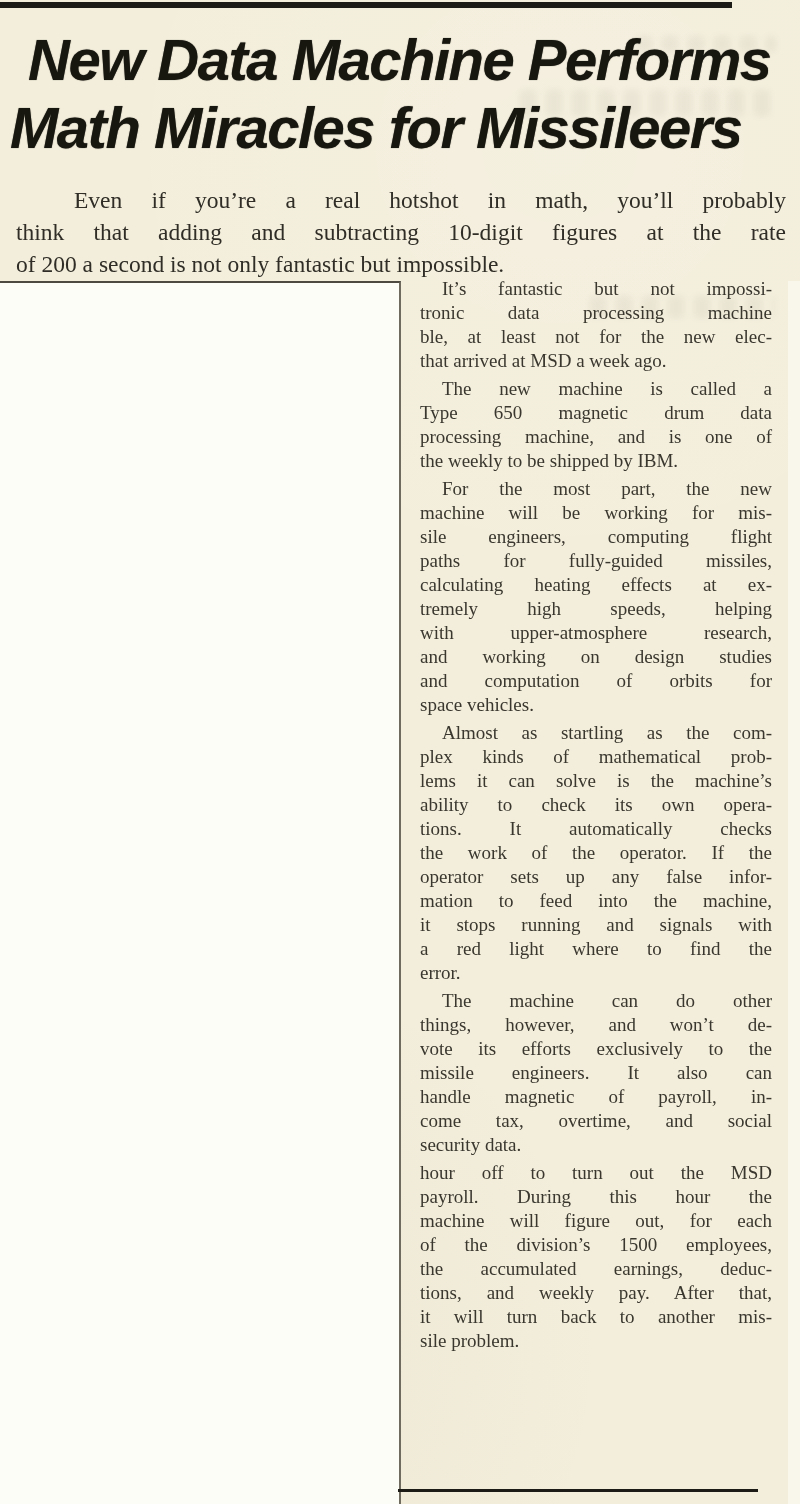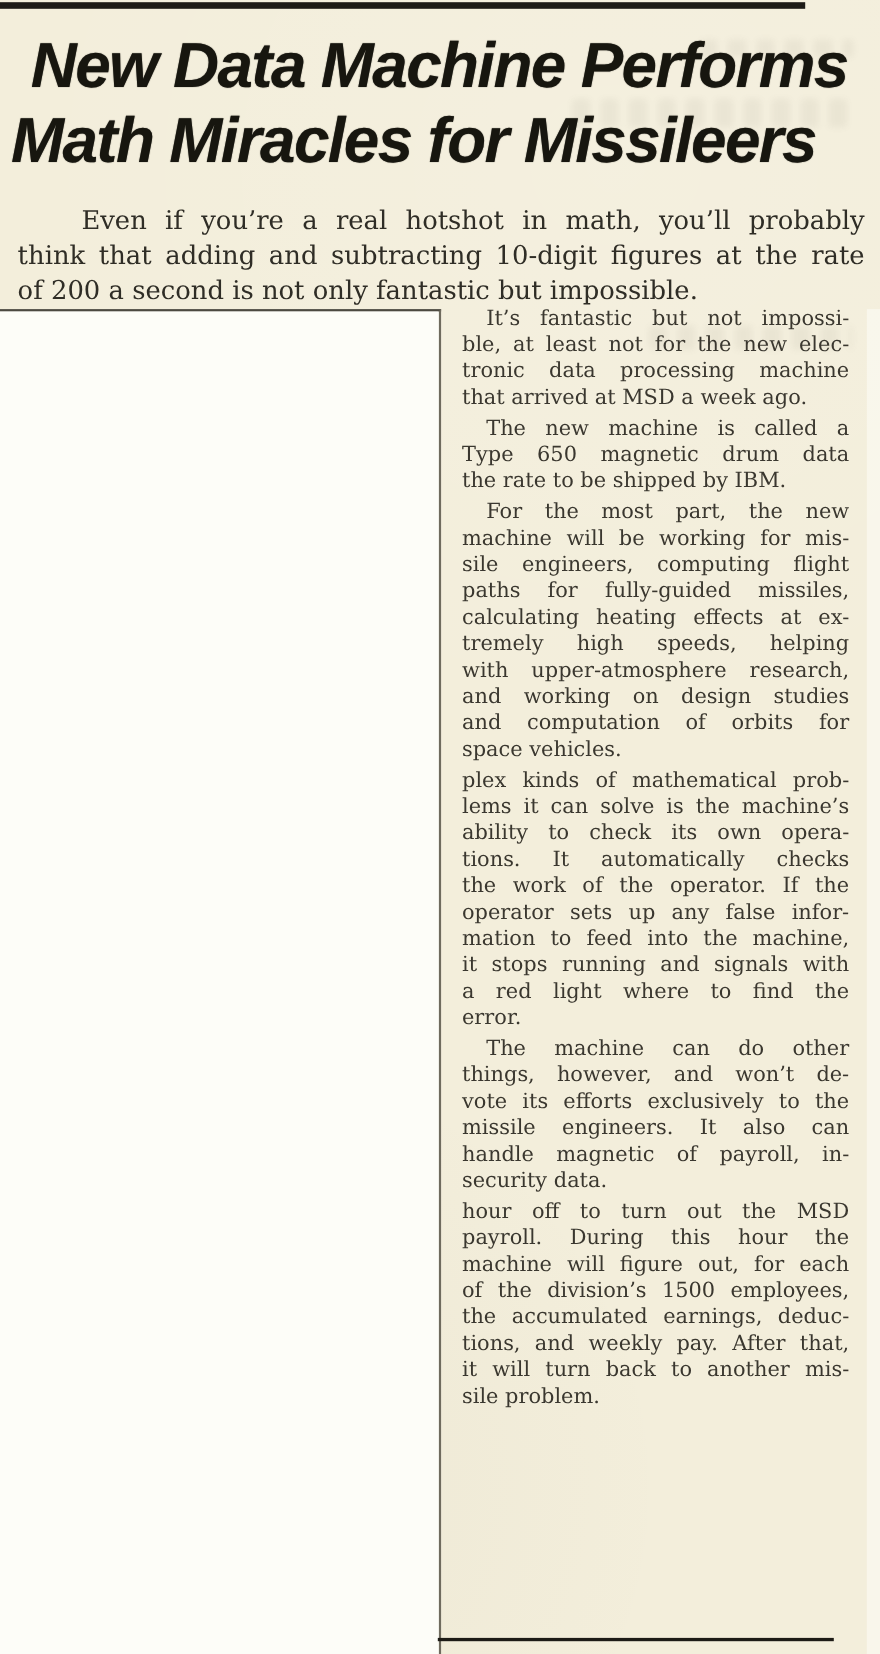--- a/index.html
+++ b/index.html
@@ -52,21 +52,21 @@
   .lede{
     position:absolute;left:16px;top:184px;width:770px;
     font-size:23.5px;line-height:32px;color:#2f2d26;
   }
   
   .column{
     position:absolute;left:420px;top:277px;width:352px;
     font-size:19px;line-height:24px;
   }
   .para{margin:0 0 4px 0;}
-  .tline{white-space:normal;}
+  .tline{white-space:normal;font-family:Liberation Serif, serif;}
   .tline.j{text-align:justify;text-align-last:justify;}
   .tline.ind{padding-left:22px;}
   .lede .tline.ind{padding-left:58px;}
   
   .ghost{
     position:absolute;
     background:repeating-linear-gradient(90deg, rgba(110,104,88,.55) 0 16px, rgba(0,0,0,0) 16px 26px);
     filter:blur(3px);opacity:.13;border-radius:3px;
   }
   .ghost-1{left:520px;top:90px;width:250px;height:26px;}
@@ -94,59 +94,62 @@
       <div class="tline j">think that adding and subtracting 10-digit figures at the rate</div>
       <div class="tline">of 200 a second is not only fantastic but impossible.</div>
     </div>
 
   <div class="photo-area"></div>
   <div class="right-edge-sliver"></div>
 
   <div class="column" id="column">
       <div class="para">
         <div class="tline j ind">It’s fantastic but not impossi-</div>
+        <div class="tline j">tronic data processing machine</div>
         <div class="tline j">ble, at least not for the new elec-</div>
-        <div class="tline j">tronic data processing machine</div>
         <div class="tline">that arrived at MSD a week ago.</div>
       </div>
       <div class="para">
         <div class="tline j ind">The new machine is called a</div>
         <div class="tline j">Type 650 magnetic drum data</div>
-        <div class="tline">the rate to be shipped by IBM.</div>
+        <div class="tline j">processing machine, and is one of</div>
+        <div class="tline">the weekly to be shipped by IBM.</div>
       </div>
       <div class="para">
         <div class="tline j ind">For the most part, the new</div>
         <div class="tline j">machine will be working for mis-</div>
         <div class="tline j">sile engineers, computing flight</div>
         <div class="tline j">paths for fully-guided missiles,</div>
         <div class="tline j">calculating heating effects at ex-</div>
         <div class="tline j">tremely high speeds, helping</div>
         <div class="tline j">with upper-atmosphere research,</div>
         <div class="tline j">and working on design studies</div>
         <div class="tline j">and computation of orbits for</div>
         <div class="tline">space vehicles.</div>
       </div>
       <div class="para">
+        <div class="tline j ind">Almost as startling as the com-</div>
         <div class="tline j">plex kinds of mathematical prob-</div>
         <div class="tline j">lems it can solve is the machine’s</div>
         <div class="tline j">ability to check its own opera-</div>
         <div class="tline j">tions. It automatically checks</div>
         <div class="tline j">the work of the operator. If the</div>
         <div class="tline j">operator sets up any false infor-</div>
         <div class="tline j">mation to feed into the machine,</div>
         <div class="tline j">it stops running and signals with</div>
         <div class="tline j">a red light where to find the</div>
         <div class="tline">error.</div>
       </div>
       <div class="para">
         <div class="tline j ind">The machine can do other</div>
         <div class="tline j">things, however, and won’t de-</div>
         <div class="tline j">vote its efforts exclusively to the</div>
         <div class="tline j">missile engineers. It also can</div>
         <div class="tline j">handle magnetic of payroll, in-</div>
+        <div class="tline j">come tax, overtime, and social</div>
         <div class="tline">security data.</div>
       </div>
       <div class="para">
         <div class="tline j">hour off to turn out the MSD</div>
         <div class="tline j">payroll. During this hour the</div>
         <div class="tline j">machine will figure out, for each</div>
         <div class="tline j">of the division’s 1500 employees,</div>
         <div class="tline j">the accumulated earnings, deduc-</div>
         <div class="tline j">tions, and weekly pay. After that,</div>
         <div class="tline j">it will turn back to another mis-</div>

